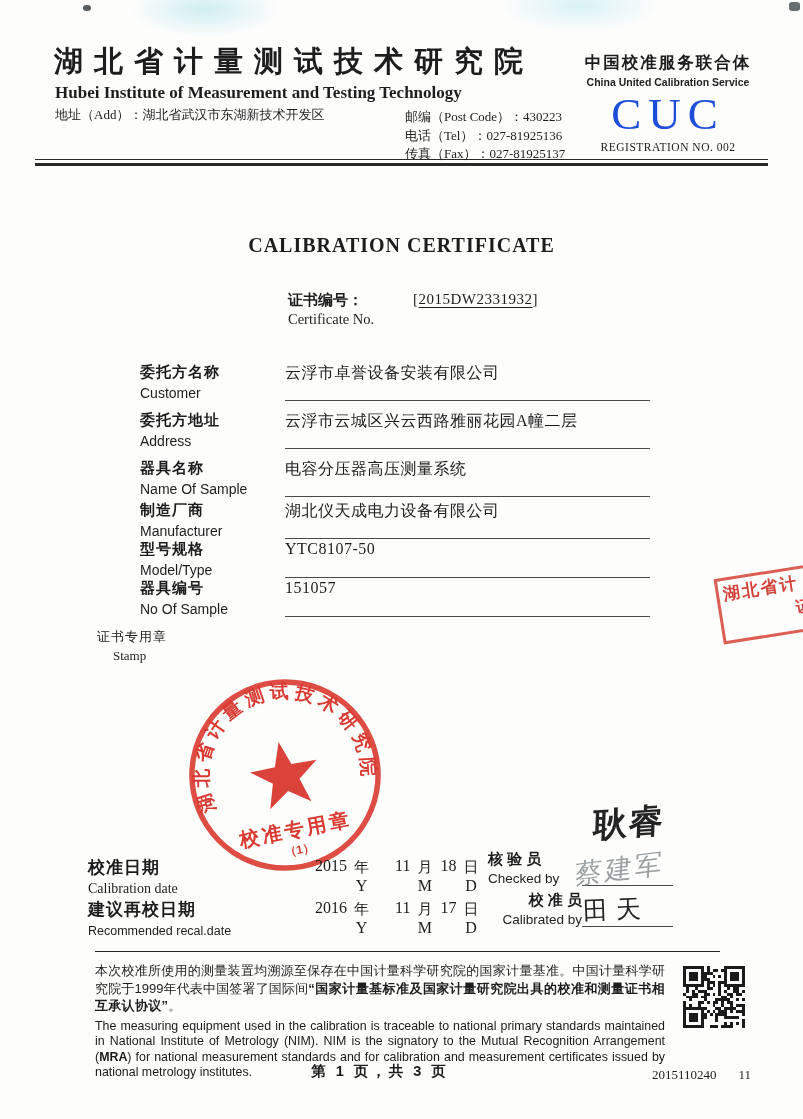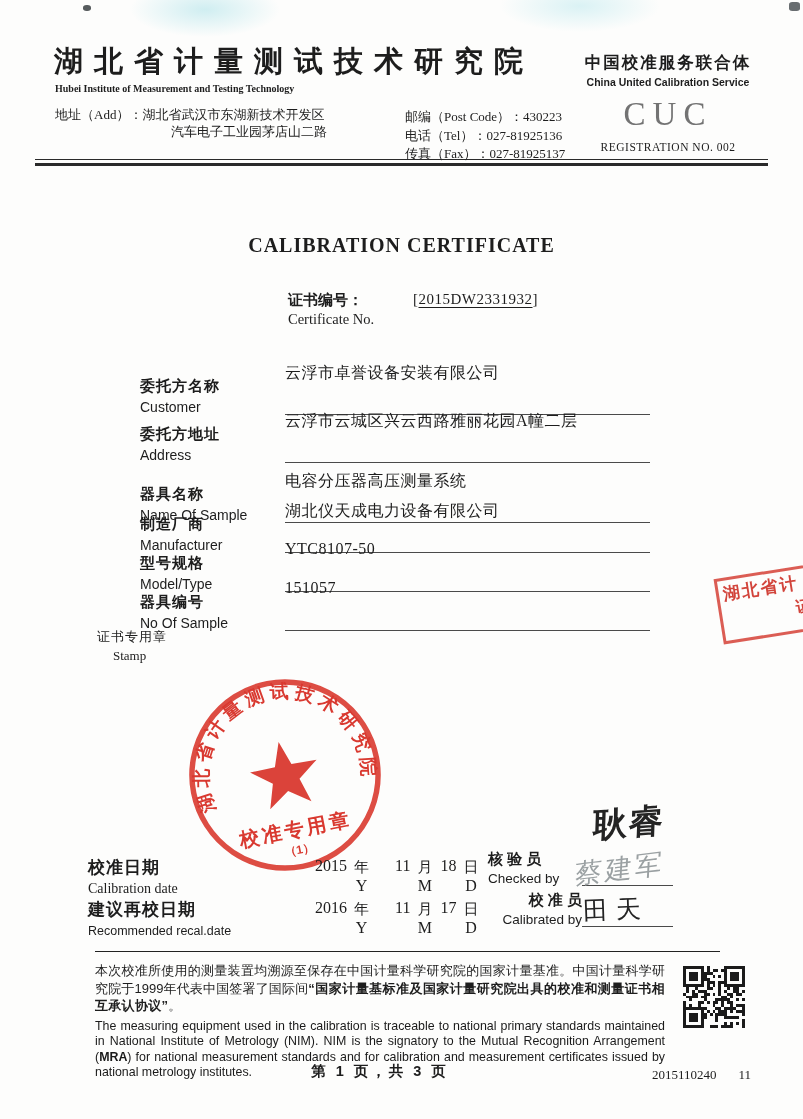--- a/index.html
+++ b/index.html
@@ -16,47 +16,47 @@
   }
   .abs{position:absolute;}
   
   .smudge{position:absolute;border-radius:50%;pointer-events:none;}
   .smudge.a{left:130px;top:-18px;width:150px;height:55px;background:radial-gradient(closest-side,rgba(170,225,232,.55),rgba(170,225,232,0));}
   .smudge.b{left:500px;top:-20px;width:160px;height:52px;background:radial-gradient(closest-side,rgba(175,228,235,.45),rgba(175,228,235,0));}
   .speck1{left:83px;top:5px;width:8px;height:6px;background:#3a3f42;border-radius:45%;opacity:.85;}
   .speck2{left:789px;top:2px;width:11px;height:9px;background:#585d60;border-radius:30%;opacity:.9;}
   
   .inst-cn{left:54px;top:42px;font-size:29px;font-weight:bold;letter-spacing:11px;white-space:nowrap;}
-  .inst-en{left:55px;top:83px;font-family:var(--serif);font-weight:bold;font-size:10px;}
+  .inst-en{left:55px;top:83px;font-family:var(--serif);font-weight:bold;font-size:17px;}
   .contact{left:55px;top:106px;width:520px;font-family:var(--serif);font-size:13px;line-height:17px;}
   .contact .row{white-space:nowrap;}
   .addr2{padding-left:116px;}
   .contact-right{left:405px;top:108px;font-family:var(--serif);font-size:13px;line-height:18.5px;white-space:nowrap;}
   .cuc{left:562px;top:52px;width:212px;text-align:center;}
   .cuc .cn{font-size:16.5px;font-weight:bold;letter-spacing:2px;white-space:nowrap;}
   .cuc .en{font-size:10.5px;font-weight:bold;margin-top:2px;}
-  .cuc .abbr{font-family:var(--serif);font-size:33px;letter-spacing:7px;color:#737373;margin-top:3px;line-height:46px;}
+  .cuc .abbr{font-family:var(--serif);font-size:45px;letter-spacing:7px;color:#1d4ed8;margin-top:3px;line-height:46px;}
   .cuc .reg{font-family:var(--serif);font-size:11.5px;margin-top:4px;letter-spacing:.5px;}
   .rule{left:35px;top:159px;width:733px;height:3px;border-top:1.5px solid #2a2a2a;border-bottom:3px solid #2a2a2a;}
   
   .title-cn{left:0;top:172px;width:803px;text-align:center;font-family:var(--serif);font-size:47px;font-weight:bold;letter-spacing:30px;text-indent:30px;}
   .title-en{left:0;top:234px;width:803px;text-align:center;font-family:var(--serif);font-size:20px;font-weight:bold;letter-spacing:1px;}
   
   .certno-label{left:288px;top:291px;font-size:15px;font-weight:bold;}
   .certno-en{left:288px;top:311px;font-family:var(--serif);font-size:14.5px;}
   .certno-value{left:413px;top:291px;font-family:var(--serif);font-size:15px;letter-spacing:.5px;}
   .certno-value .num{text-decoration:underline;text-underline-offset:3px;}
   
   .frow{position:absolute;left:140px;width:510px;display:flex;}
-  .flabel{width:145px;flex:none;margin-top:14px;}
+  .flabel{width:145px;flex:none;}
   .flabel .cn{font-size:15px;font-weight:bold;letter-spacing:1px;}
   .flabel .en{font-size:14px;margin-top:3px;}
   .fvalue{flex:1;border-bottom:1.3px solid #4a4a4a;font-family:var(--serif);font-size:16px;letter-spacing:.5px;white-space:nowrap;}
   .pb16{padding-bottom:4px;} .pb12{padding-bottom:0;}
-  .r1{top:363px;} .r2{top:411px;} .r3{top:471px;} .r4{top:501px;} .r5{top:540px;} .r6{top:579px;}
+  .r1{top:363px;} .r2{top:411px;} .r3{top:459px;} .r4{top:501px;} .r5{top:540px;} .r6{top:579px;}
   .stamp-cap-cn{left:97px;top:628px;font-size:13px;letter-spacing:1px;}
   .stamp-cap-en{left:113px;top:648px;font-family:var(--serif);font-size:13px;text-align:center;}
   
   .seal-round{left:186px;top:676px;width:198px;height:198px;transform:rotate(-11deg);mix-blend-mode:multiply;opacity:.92;}
   .seal-side{left:718px;top:570px;width:100px;height:56px;border:3.5px solid rgba(210,40,28,.75);transform:rotate(-9deg);mix-blend-mode:multiply;color:rgba(205,35,25,.85);padding:2px 4px;}
   .seal-side .l1{font-size:17px;font-weight:bold;letter-spacing:2px;white-space:nowrap;}
   .seal-side .l2{font-size:16px;font-weight:bold;text-align:right;margin-top:3px;padding-right:14px;}
   
   .sigrow{position:absolute;left:488px;display:flex;width:185px;}
   .siglabel{width:94px;flex:none;}
@@ -100,21 +100,20 @@
   <div class="smudge a"></div>
   <div class="smudge b"></div>
   <div class="abs speck1"></div>
   <div class="abs speck2"></div>
 
   <div class="abs inst-cn">湖北省计量测试技术研究院</div>
   <div class="abs inst-en">Hubei Institute of Measurement and Testing Technology</div>
 
   <div class="abs contact">
     <div class="row"><span>地址（Add）：</span><span>湖北省武汉市东湖新技术开发区</span></div>
-    <div class="row addr2">汽车电子工业园茅店山二路</div>
   </div>
   <div class="abs contact-right">
     <div><span>邮编（Post Code）：</span><span>430223</span></div>
     <div><span>电话（Tel）：</span><span>027-81925136</span></div>
     <div><span>传真（Fax）：</span><span>027-81925137</span></div>
   </div>
 
   <div class="abs cuc">
     <div class="cn">中国校准服务联合体</div>
     <div class="en">China United Calibration Service</div>

